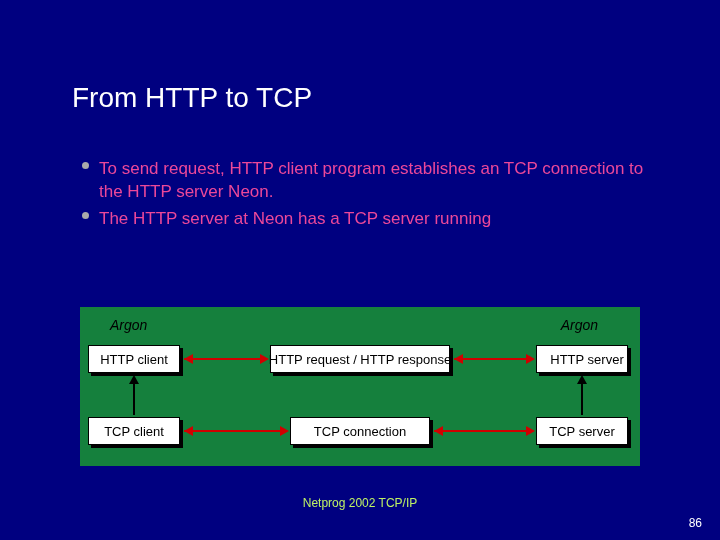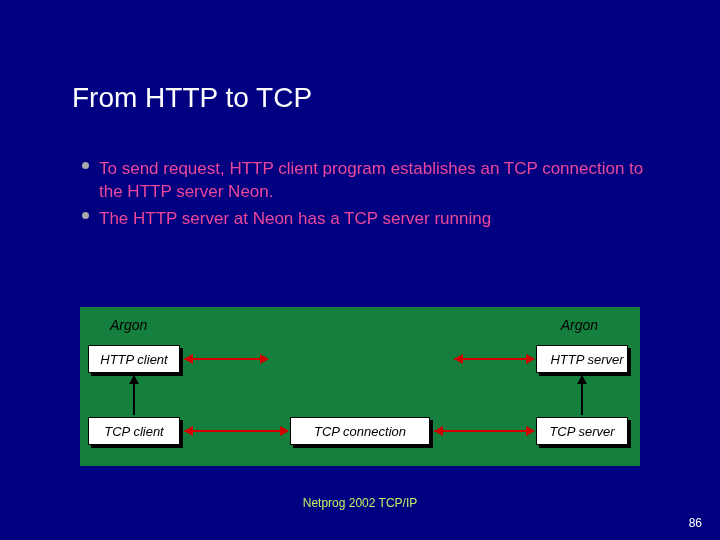--- a/index.html
+++ b/index.html
@@ -66,21 +66,20 @@
     background: #fff;
     border: 1px solid #000;
     box-shadow: 3px 3px 0 #000;
     font-size: 13px;
     color: #000;
     display: flex;
     align-items: center;
     justify-content: center;
     padding: 0 6px;
     white-space: nowrap;
-    font-style: italic;
   }
   .http-client { top: 38px;  left: 8px;   width: 92px;  height: 28px; }
   .http-mid    { top: 38px;  left: 190px; width: 180px; height: 28px; }
   .http-server { top: 38px;  right: 12px; width: 92px;  height: 28px; padding-left: 16px; }
   .tcp-client  { top: 110px; left: 8px;   width: 92px;  height: 28px; }
   .tcp-mid     { top: 110px; left: 210px; width: 140px; height: 28px; }
   .tcp-server  { top: 110px; right: 12px; width: 92px;  height: 28px; text-align: right; }
   .hline {
     position: absolute;
     height: 2px;
@@ -138,20 +137,21 @@
     <div class="dot"></div>
     <div class="btxt">The HTTP server at Neon has a TCP server running</div>
   </div>
 </div>
 
 <div class="diagram">
   <div class="host-label argon">Argon</div>
   <div class="host-label neon">Argon</div>
 
   <div class="box http-client">HTTP client</div>
+  <div class="box http-mid">HTTP request / HTTP response</div>
   <div class="box http-server">HTTP server</div>
 
   <div class="box tcp-client">TCP client</div>
   <div class="box tcp-mid">TCP connection</div>
   <div class="box tcp-server">TCP server</div>
 
   <div class="hline" style="top:51px; left:104px; width:78px;"></div>
   <div class="arrow-r" style="top:47px; left:180px;"></div>
   <div class="arrow-l" style="top:47px; left:104px;"></div>
 

